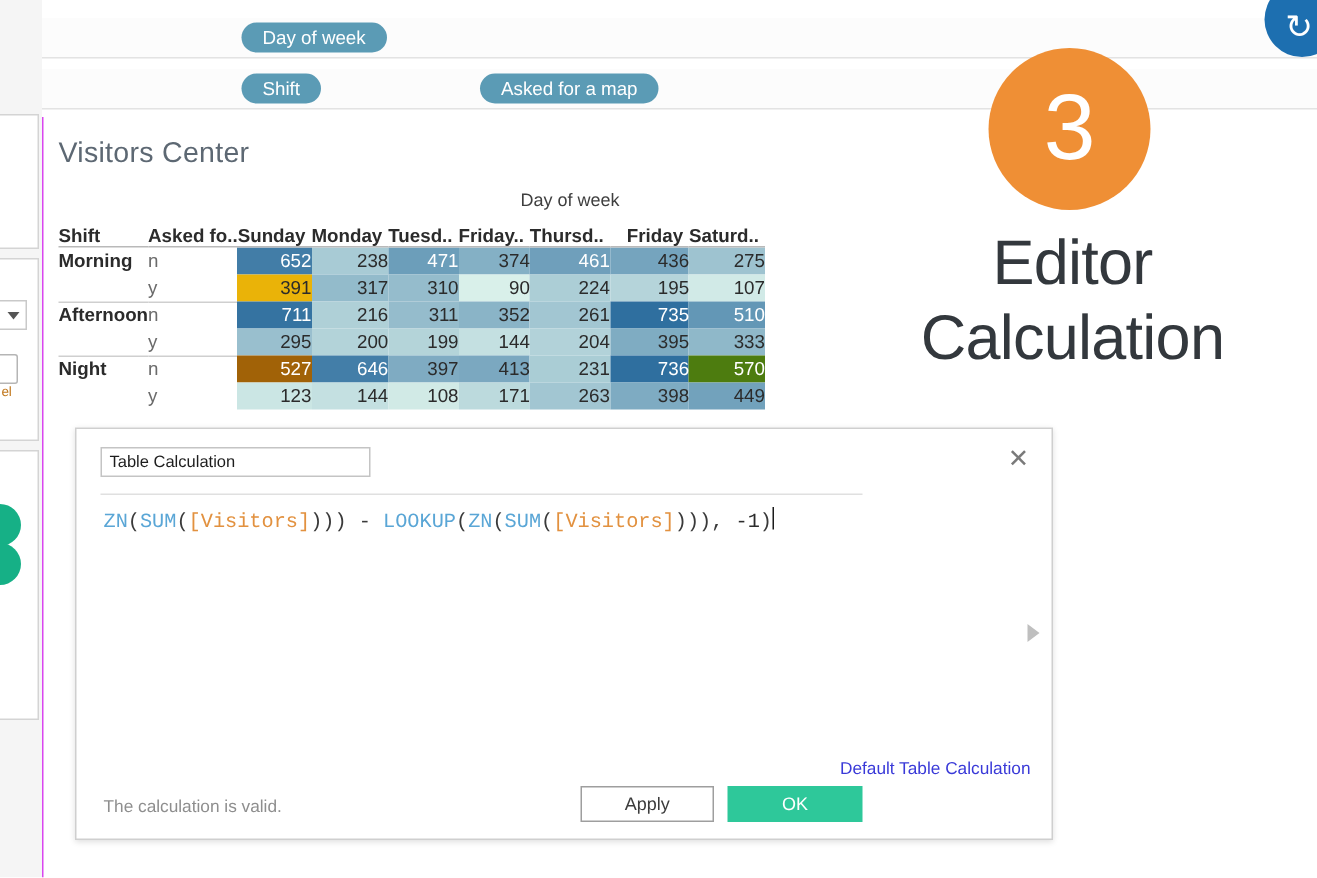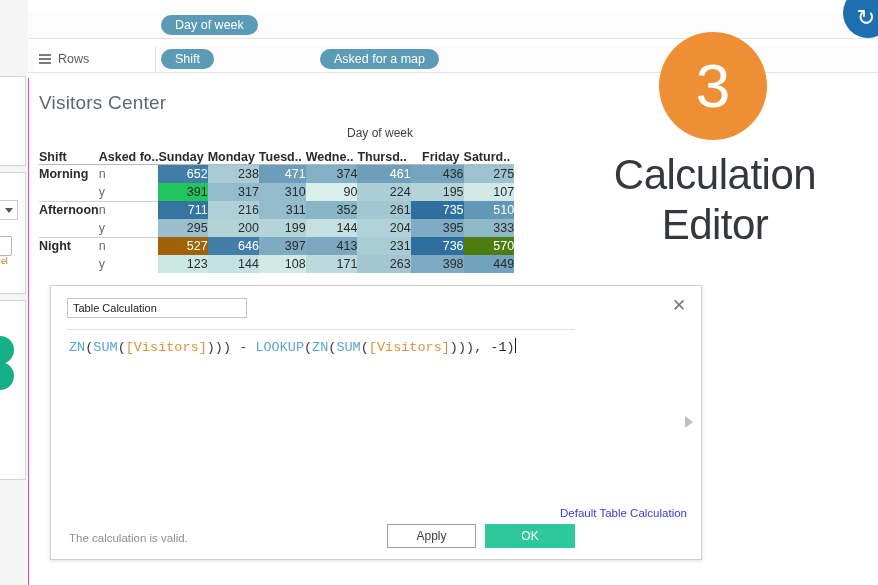--- a/index.html
+++ b/index.html
@@ -120,69 +120,61 @@
   <div class="green-dot" id="gd2"></div>
 </div>
 
 <div id="shelf-area">
 
   <div class="shelf-row" id="shelf-columns">
     <div class="pill" id="pill-dayofweek">Day of week</div>
   </div>
 
   <div class="shelf-row" id="shelf-rows">
-    <div class="shelf-label">
-      <span class="ic-rows">
-          <i></i>
-          <i></i>
-          <i></i>
-        </span>
-      <span class="txt">Rows</span>
-    </div>
     <div class="pill" id="pill-shift">Shift</div>
     <div class="pill" id="pill-askedmap">Asked for a map</div>
   </div>
 
 </div>
 
 <div id="worksheet">
   <div id="sheet-title">Visitors Center</div>
 
   <div id="crosstab">
     <div id="ct-colhdr">Day of week</div>
     <table class="ct">
       <thead>
         <tr id="hdr-row">
             <th class="hd c-shift">Shift</th>
             <th class="hd c-asked">Asked fo..</th>
             <th class="hd num c-day">Sunday</th>
             <th class="hd num c-day">Monday</th>
             <th class="hd num c-day">Tuesd..</th>
-            <th class="hd num c-day">Wedne..</th>
+            <th class="hd num c-day">Friday..</th>
             <th class="hd num c-day">Thursd..</th>
             <th class="hd num c-day">Friday</th>
             <th class="hd num c-day">Saturd..</th>
           </tr>
       </thead>
       <tbody id="ct-body">
           <tr class="grp-top">
             <td class="lbl-shift">Morning</td>
             <td class="lbl-asked">n</td>
             <td class="val" style="background: rgb(66, 125, 167); color: rgb(255, 255, 255);">652</td>
             <td class="val" style="background: rgb(168, 203, 213); color: rgb(43, 43, 43);">238</td>
             <td class="val" style="background: rgb(108, 158, 186); color: rgb(255, 255, 255);">471</td>
             <td class="val" style="background: rgb(132, 176, 197); color: rgb(43, 43, 43);">374</td>
             <td class="val" style="background: rgb(111, 159, 187); color: rgb(255, 255, 255);">461</td>
             <td class="val" style="background: rgb(117, 164, 190); color: rgb(43, 43, 43);">436</td>
             <td class="val" style="background: rgb(158, 195, 208); color: rgb(43, 43, 43);">275</td>
           </tr>
           <tr>
             <td class="lbl-shift"></td>
             <td class="lbl-asked">y</td>
-            <td class="val" style="background: #22c55e; color: rgb(43, 43, 43);">391</td>
+            <td class="val" style="background: #eab308; color: rgb(43, 43, 43);">391</td>
             <td class="val" style="background: rgb(147, 187, 203); color: rgb(43, 43, 43);">317</td>
             <td class="val" style="background: rgb(149, 188, 204); color: rgb(43, 43, 43);">310</td>
             <td class="val" style="background: rgb(217, 240, 234); color: rgb(43, 43, 43);">90</td>
             <td class="val" style="background: rgb(172, 206, 214); color: rgb(43, 43, 43);">224</td>
             <td class="val" style="background: rgb(181, 212, 218); color: rgb(43, 43, 43);">195</td>
             <td class="val" style="background: rgb(209, 234, 231); color: rgb(43, 43, 43);">107</td>
           </tr>
           <tr class="grp-top">
             <td class="lbl-shift">Afternoon</td>
             <td class="lbl-asked">n</td>
@@ -229,22 +221,22 @@
           </tr>
         </tbody>
     </table>
   </div>
 </div>
 
 <div id="anno-badge">
   <span>3</span>
 </div>
 <div id="anno-text">
+  <div>Editor</div>
   <div>Calculation</div>
-  <div>Editor</div>
 </div>
 <div id="redo-badge">
   <span class="glyph">↻</span>
 </div>
 
 <div id="calc-dialog">
   <input id="calc-name" type="text" value="Table Calculation" style="">
   <div id="calc-close">✕</div>
   <div id="calc-divider"></div>
   <div id="calc-formula"><span class="tk-fn">ZN</span><span class="tk-punct">(</span><span class="tk-fn">SUM</span><span class="tk-punct">(</span><span class="tk-field">[Visitors]</span><span class="tk-punct">)))</span><span class="tk-op"> - </span><span class="tk-fn">LOOKUP</span><span class="tk-punct">(</span><span class="tk-fn">ZN</span><span class="tk-punct">(</span><span class="tk-fn">SUM</span><span class="tk-punct">(</span><span class="tk-field">[Visitors]</span><span class="tk-punct">)))</span><span class="tk-punct">, </span><span class="tk-num">-1</span><span class="tk-punct">)</span><span id="caret"></span></div>

